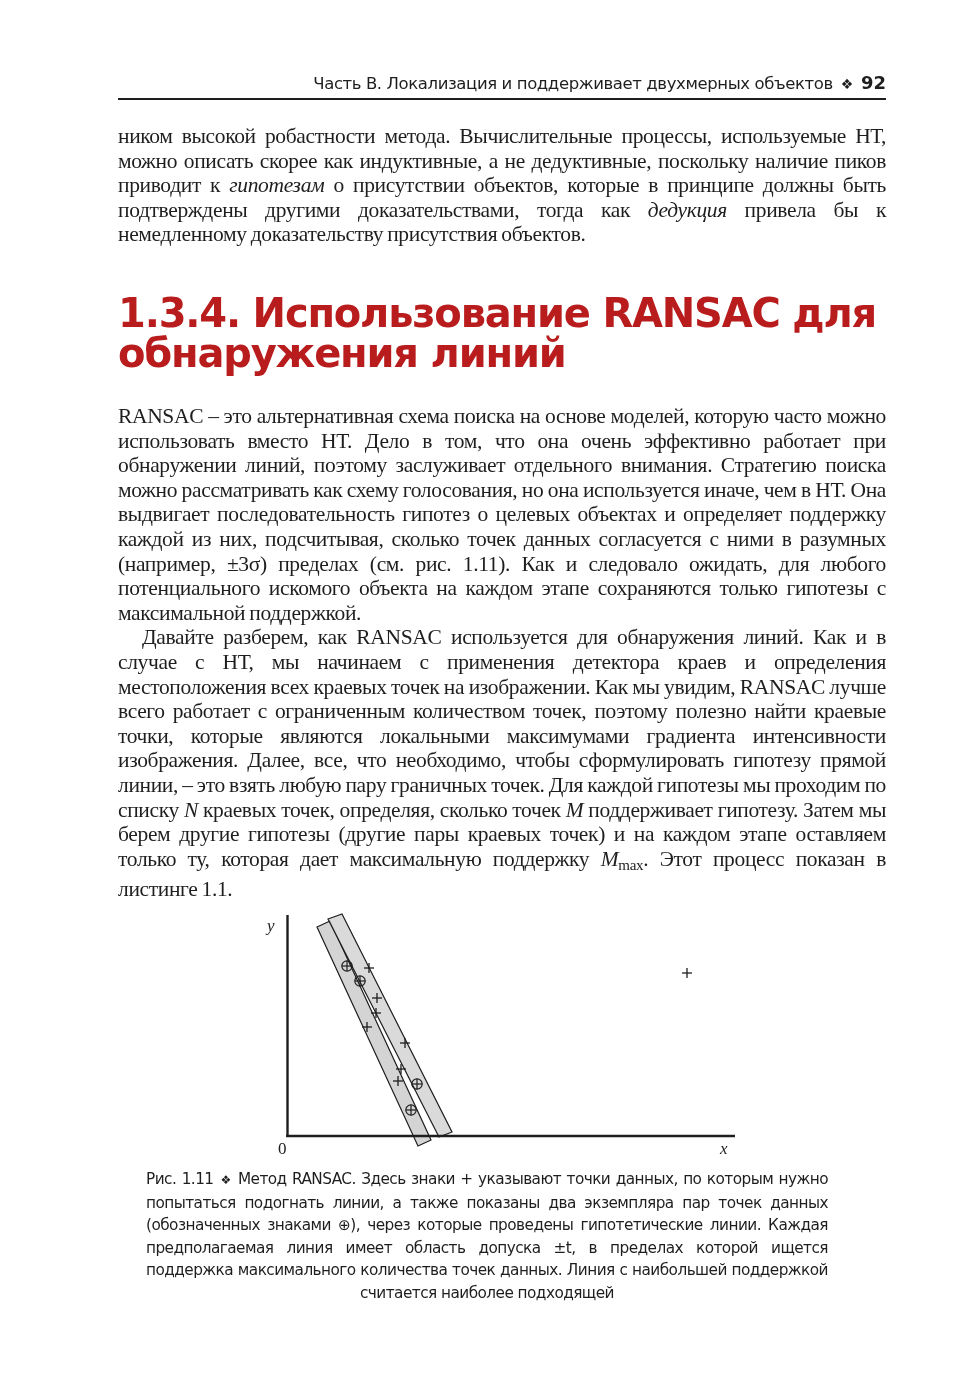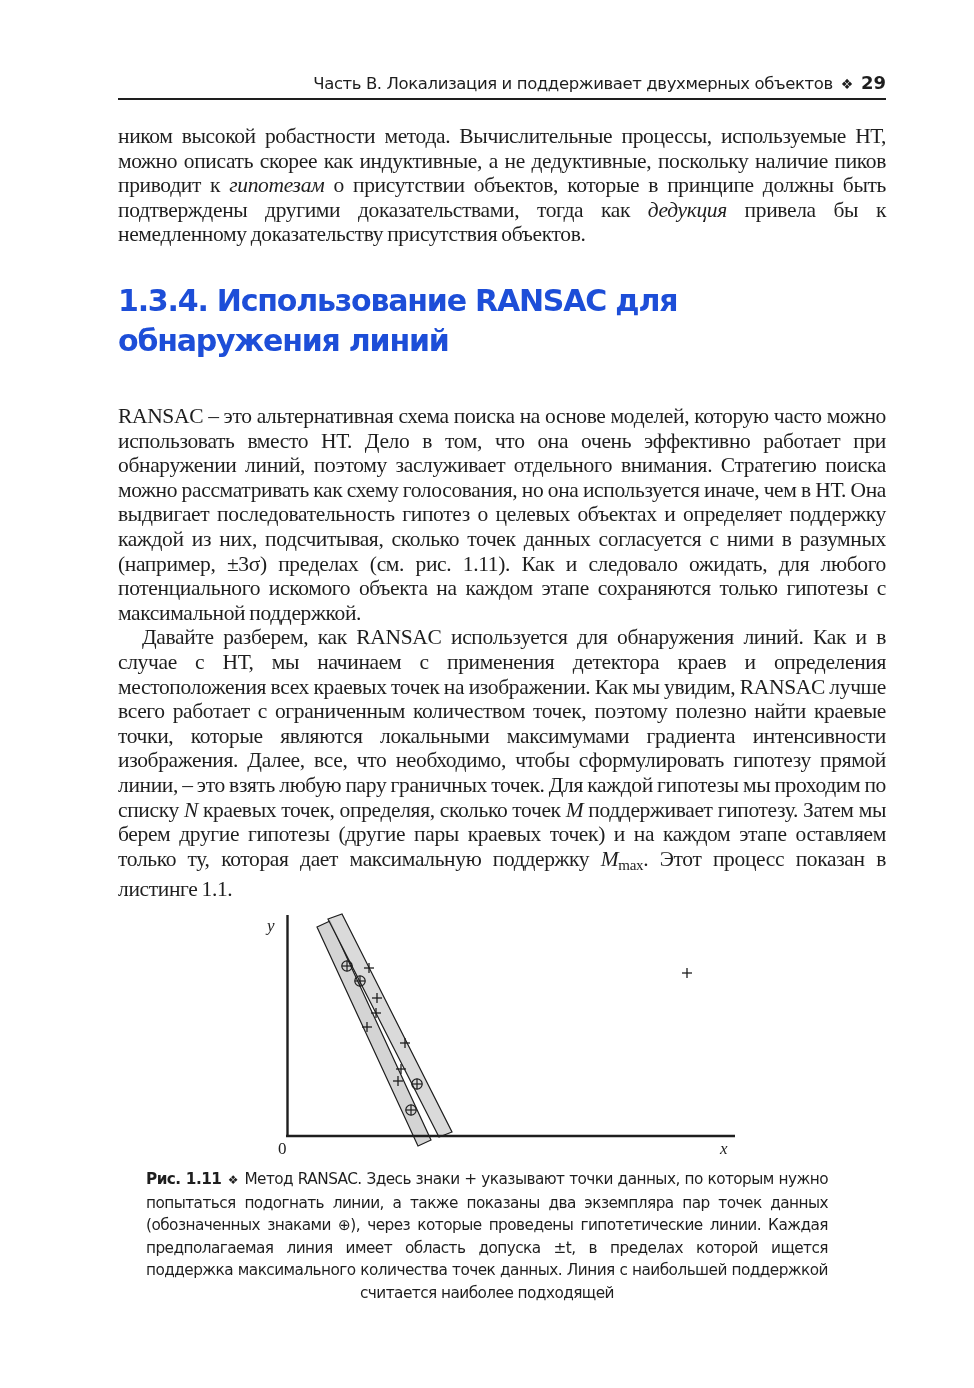--- a/index.html
+++ b/index.html
@@ -14,39 +14,39 @@
   .header .pnum { font-weight:bold; font-size:18px; letter-spacing:0; }
   .body-text {
     position:absolute; left:118px; width:768px;
     font-family:"Liberation Serif", serif; font-size:21.5px; line-height:24.6px;
     text-align:justify; letter-spacing:-0.35px; word-spacing:-1px;
   }
   .body-text p { margin:0; }
   .body-text p.indent { text-indent:24px; }
   .body-text i { }
   .heading {
-    position:absolute; left:118px; top:281px; width:790px;
-    font-family:"DejaVu Sans", sans-serif; font-weight:bold; font-size:30px; line-height:40px;
-    letter-spacing:-1.2px; color:#1d4ed8;
+    position:absolute; left:118px; top:293px; width:790px;
+    font-family:"DejaVu Sans", sans-serif; font-weight:bold; font-size:40px; line-height:40px;
+    letter-spacing:-1.2px; color:#b91c1c;
   }
   .figure { position:absolute; left:0; top:0; width:974px; height:1388px; pointer-events:none; }
   .caption {
     position:absolute; left:146px; top:1168px; width:682px;
     font-family:"DejaVu Sans", sans-serif; font-size:15.3px; line-height:22.5px;
     text-align:justify; letter-spacing:-0.55px; text-align-last:center;
   }
-  .caption .lbl { font-weight:bold; }
+  .caption .lbl { font-weight:normal; }
   .caption .sep { margin:0 6px; font-size:12px; }
   sub { font-size:0.7em; vertical-align:-0.25em; }
 </style>
 </head>
 <body>
 
 <div class="header">
-  <span>Часть В. Локализация и поддерживает двухмерных объектов</span><span class="sep">❖</span><span class="pnum">29</span>
+  <span>Часть В. Локализация и поддерживает двухмерных объектов</span><span class="sep">❖</span><span class="pnum">92</span>
 </div>
 
 <div class="body-text" style="top:124px;">
   <p><span>ником высокой робастности метода. Вычислительные процессы, используемые НТ, можно описать скорее как индуктивные, а не дедуктивные, поскольку наличие пиков приводит к </span><i>гипотезам</i><span> о присутствии объектов, которые в принципе должны быть подтверждены другими доказательствами, тогда как </span><i>дедукция</i><span> привела бы к немедленному доказательству присутствия объектов.</span></p>
 </div>
 
 <div class="heading">1.3.4. Использование RANSAC для обнаружения линий</div>
 
 <div class="body-text" style="top:404px;">
   <p>RANSAC – это альтернативная схема поиска на основе моделей, которую часто можно использовать вместо НТ. Дело в том, что она очень эффективно работает при обнаружении линий, поэтому заслуживает отдельного внимания. Стратегию поиска можно рассматривать как схему голосования, но она используется иначе, чем в НТ. Она выдвигает последовательность гипотез о целевых объектах и определяет поддержку каждой из них, подсчитывая, сколько точек данных согласуется с ними в разумных (например, ±3σ) пределах (см. рис. 1.11). Как и следовало ожидать, для любого потенциального искомого объекта на каждом этапе сохраняются только гипотезы с максимальной поддержкой.</p>

